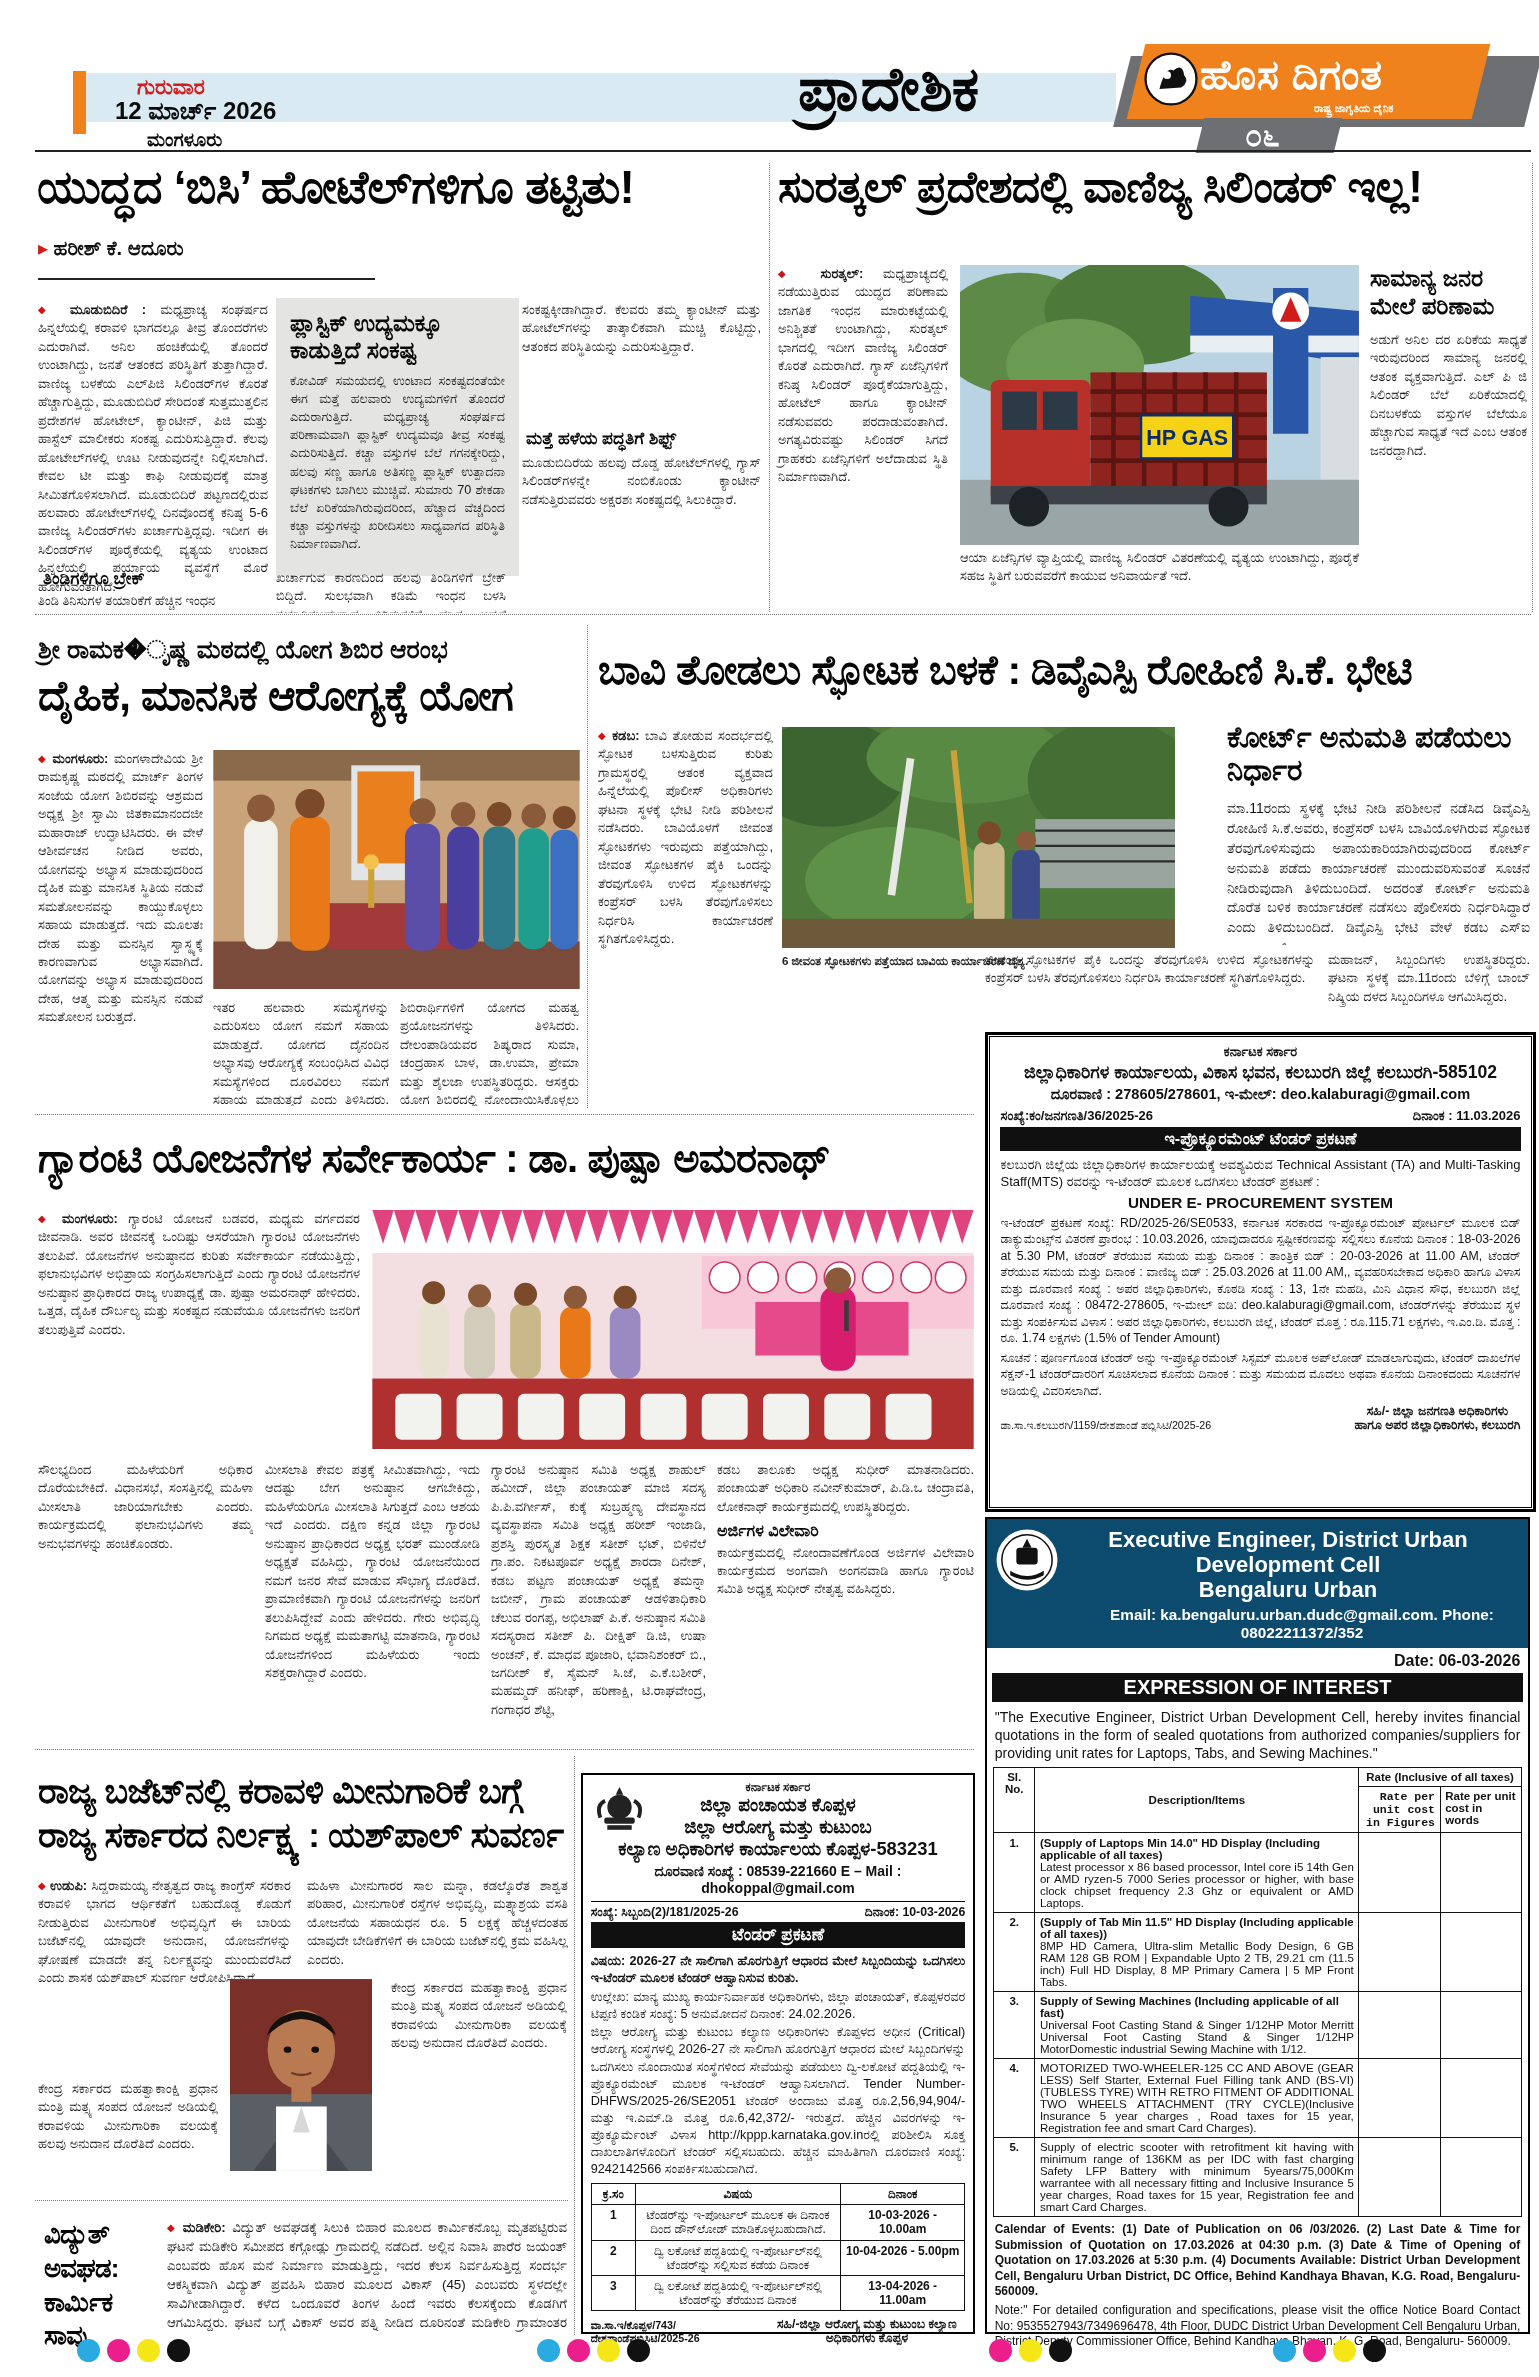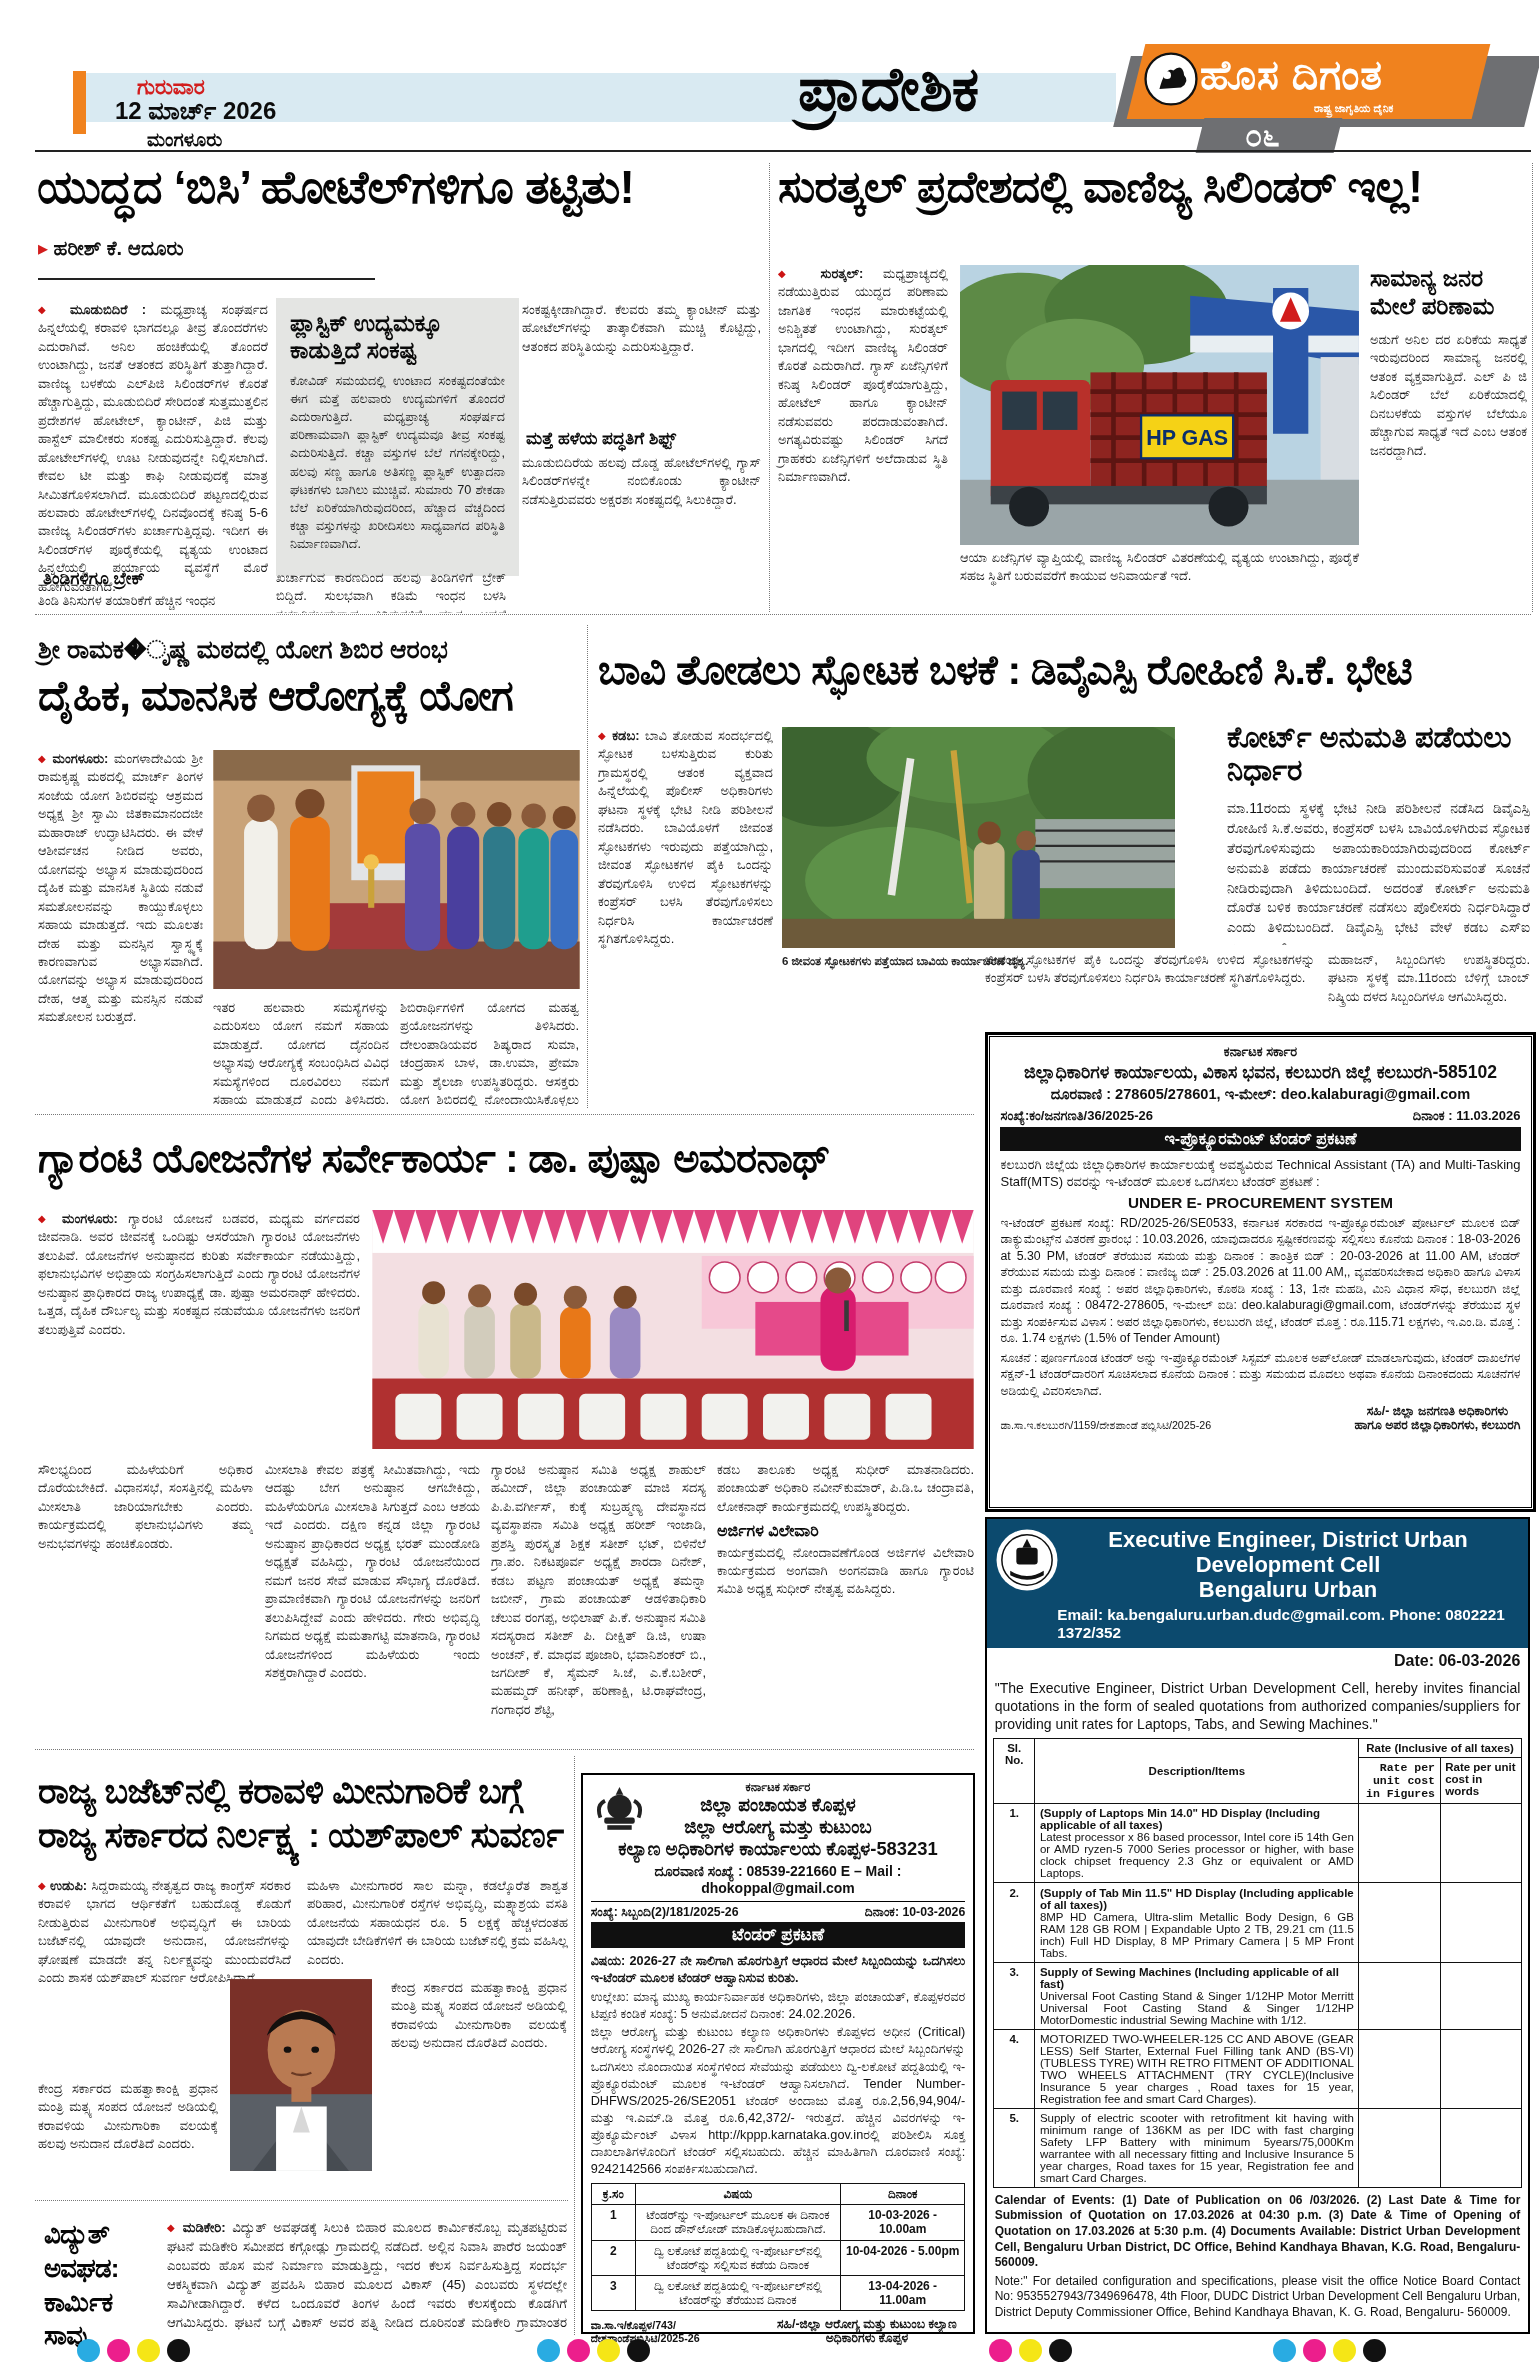--- a/index.html
+++ b/index.html
@@ -320,23 +320,24 @@
     <div style="background:#0c4a6e;color:#fff;padding:7.7px 9.2px 6.1px;position:relative;min-height:74px;">
       <svg style="position:absolute;left:7.7px;top:9.2px;" width="64" height="64" viewBox="0 0 84 84">
         <circle cx="42" cy="42" r="40" fill="#fff"></circle>
         <circle cx="42" cy="42" r="33" fill="none" stroke="#111" stroke-width="2"></circle>
         <rect x="28" y="26" width="28" height="22" rx="4" fill="#111"></rect>
         <polygon points="42,14 48,26 36,26" fill="#111"></polygon>
         <path d="M20 56 Q42 70 64 56 L64 62 Q42 74 20 62 Z" fill="#111"></path>
       </svg>
       <div style="text-align:center;font-size:22px;font-weight:800;margin-left:61px;line-height:1.15;">Executive Engineer, District Urban Development Cell</div>
       <div style="text-align:center;font-size:22px;font-weight:800;margin-left:61px;">Bengaluru Urban</div>
-      <div style="font-size:15.3px;font-weight:700;margin-left:61px;margin-top:3.1px;">Email: ka.bengaluru.urban.dudc@gmail.com.   Phone: 0802221​1372/352</div>
+      <div style="text-align:center;font-size:15.3px;font-weight:700;margin-left:89px;margin-top:3.1px;">Email: ka.bengaluru.urban.dudc@gmail.com.   Phone: 0802221​1372/352</div>
     </div>
     <div style="text-align:right;font-size:16px;font-weight:700;padding:3.1px 7.7px;">Date: 06-03-2026</div>
+    <div class="blackbar" style="font-size:20px;padding:3.1px 0;margin:0 4.6px;">EXPRESSION OF INTEREST</div>
     <div class="just" style="font-size:14px;line-height:1.3;padding:6.1px 7.7px 4.6px;">"The Executive Engineer, District Urban Development Cell, hereby invites financial quotations in the form of sealed quotations from authorized companies/suppliers for providing unit rates for Laptops, Tabs, and Sewing Machines."</div>
     <table class="ntable" style="width:calc(100% - 12.3px);margin:0 6.1px;font-size:11.5px;">
       <tbody>
           <tr>
         <td rowspan="2" style="width:31px;text-align:center;font-weight:700;">Sl. No.</td>
         <td rowspan="2" style="text-align:center;font-weight:700;vertical-align:middle;">Description/Items</td>
         <td colspan="2" style="text-align:center;font-weight:700;">Rate (Inclusive of all taxes)</td>
       </tr>
       <tr>
         <td style="width:71px;text-align:right;font-weight:700;font-family:Liberation Mono, monospace;">Rate per un​it cost in Figures</td>

